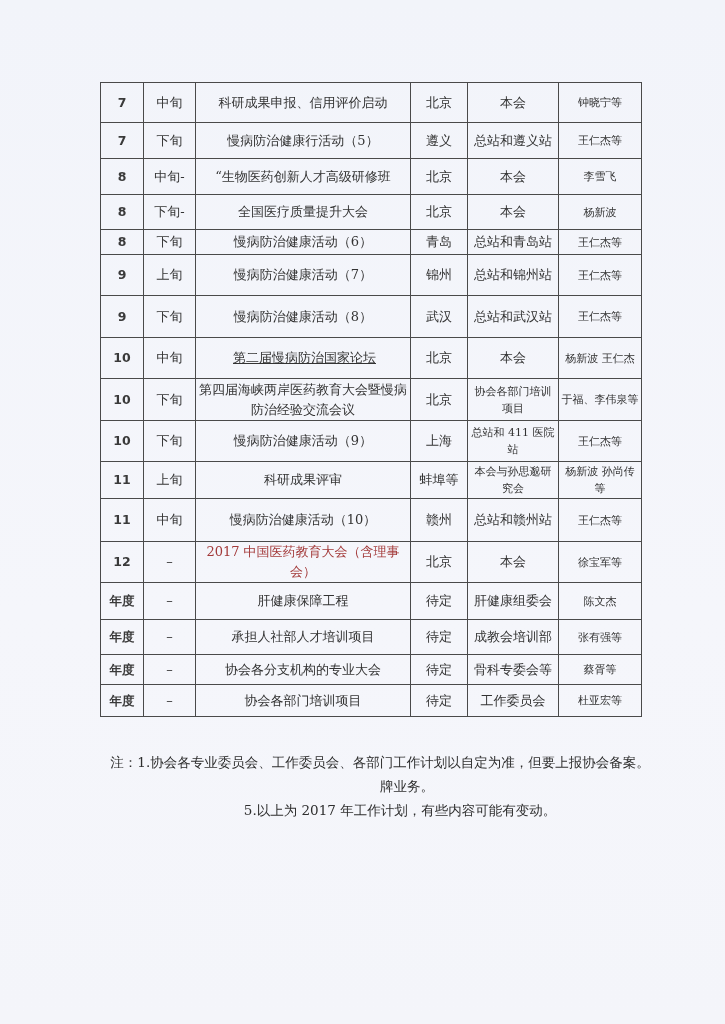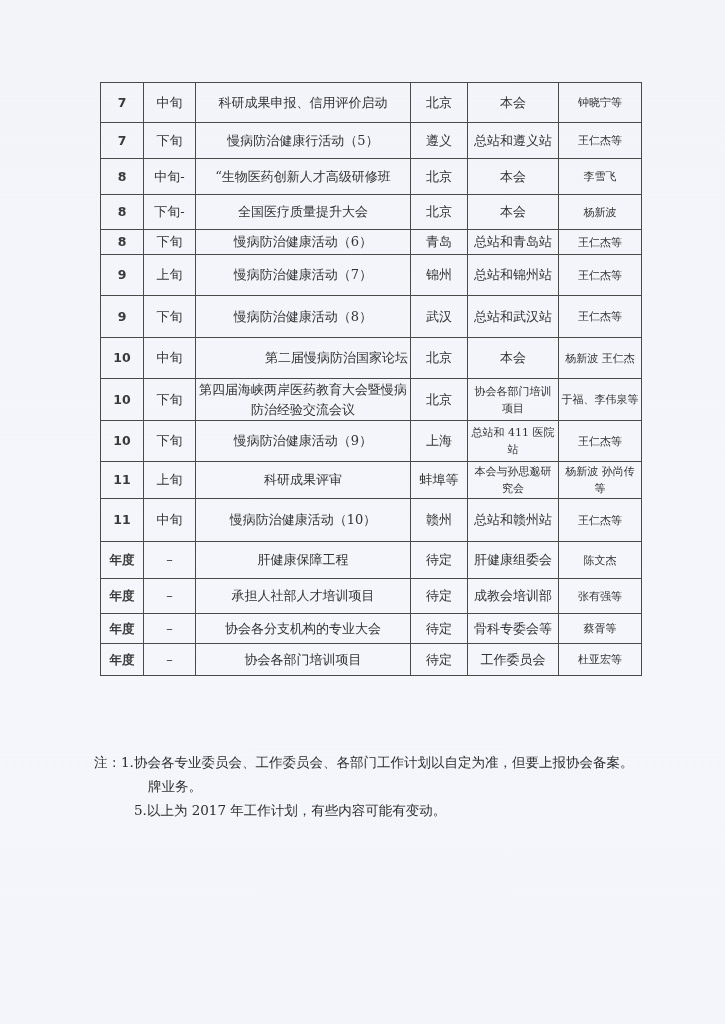--- a/index.html
+++ b/index.html
@@ -26,27 +26,27 @@
     border: 1px solid #4a4a4a;
     text-align: center;
     vertical-align: middle;
     font-size: 13px;
     line-height: 20px;
     padding: 0 2px;
     color: #333;
   }
   table.plan td.month { font-family: "DejaVu Sans", "Liberation Sans", sans-serif; font-weight: bold; font-size: 12.5px; color: #3a3a3a; }
   table.plan td.small { font-size: 11px; line-height: 17px; margin-left: 48px; }
-  table.plan td.left { text-align: right; padding-left: 5px; }
+  table.plan td.left { text-align: center; padding-left: 5px; text-decoration: underline; }
   table.plan td.red { color: #a33a3a; }
   .notes {
     position: absolute; left: 106px; top: 750px; width: 560px;
     font-size: 13.5px; color: #2e2e2e;
   }
-  .note-line { height: 24px; line-height: 24px; white-space: nowrap; }
+  .note-line { height: 24px; line-height: 24px; white-space: nowrap; text-align: center; }
   .note-line.indent2 { padding-left: 42px; }
   .note-line.indent0 { padding-left: 28px; }
 </style>
 </head>
 <body>
 <div class="page"></div>
 
 <table class="plan">
   <colgroup>
     <col style="width:43px">
@@ -147,20 +147,28 @@
       </tr>
       <tr style="height: 43px;">
         <td class="month">11</td>
         <td>中旬</td>
         <td>慢病防治健康活动（10）</td>
         <td>赣州</td>
         <td>总站和赣州站</td>
         <td class="small">王仁杰等</td>
       </tr>
       <tr style="height: 37px;">
+        <td class="month">12</td>
+        <td>–</td>
+        <td class="red">2017 中国医药教育大会（含理事会）</td>
+        <td>北京</td>
+        <td>本会</td>
+        <td class="small">徐宝军等</td>
+      </tr>
+      <tr style="height: 37px;">
         <td class="month">年度</td>
         <td>–</td>
         <td>肝健康保障工程</td>
         <td>待定</td>
         <td>肝健康组委会</td>
         <td class="small">陈文杰</td>
       </tr>
       <tr style="height: 35px;">
         <td class="month">年度</td>
         <td>–</td>

